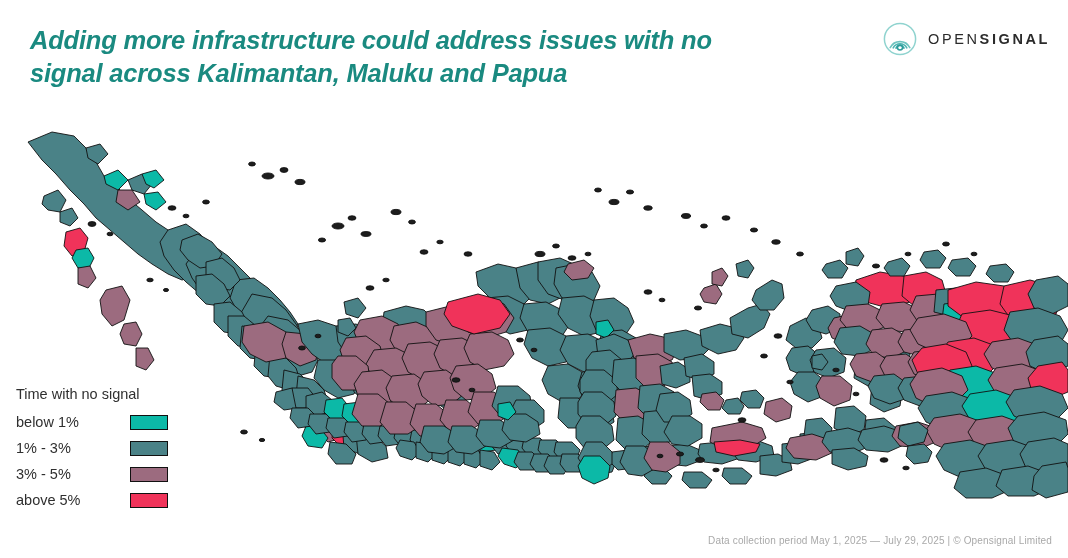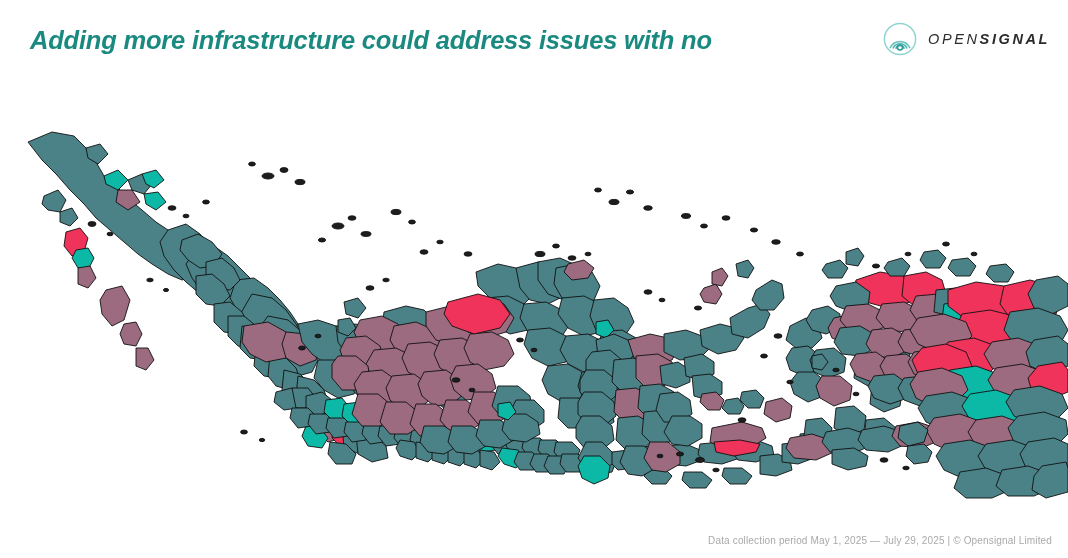--- a/index.html
+++ b/index.html
@@ -19,21 +19,21 @@
     font-size:25.5px;font-weight:bold;line-height:1.28;
     letter-spacing:-0.2px;
     font-style:italic;
   }
   .title .line{display:block;}
 
   .logo{position:absolute;right:18px;top:22px;display:flex;align-items:center;gap:11px;}
   .logo-mark{width:34px;height:34px;display:block;}
   .logo-text{
     font-size:14.5px;letter-spacing:2.6px;color:#2b2b2b;
-    white-space:nowrap;line-height:1;display:flex;font-style:italic;
+    white-space:nowrap;line-height:1;display:flex;
   }
   .logo-text .open{font-weight:400;}
   .logo-text .signal{font-weight:bold;}
 
   
   .map-wrap{position:absolute;left:0;top:104px;width:1068px;height:400px;}
   .map-svg{display:block;width:1068px;height:400px;}
   .map-svg path, .map-svg polygon, .map-svg ellipse, .map-svg circle{
     stroke:#111111;stroke-width:0.9;stroke-linejoin:round;
   }
@@ -60,20 +60,21 @@
   }
 </style>
 </head>
 <body>
 
 <div class="page">
 
   <div class="header">
     <div class="title" style="color: rgb(26, 138, 128);">
       <span class="line">Adding more infrastructure could address issues with no</span>
+      <span class="line">signal across Kalimantan, Maluku and Papua</span>
     </div>
 
     <div class="logo">
       <span class="logo-mark">
         <svg viewBox="0 0 34 34" width="34" height="34" aria-hidden="true">
           <circle cx="17" cy="17" r="15.6" fill="none" stroke="#8fd3cf" stroke-width="1.5"></circle>
           <path d="M7.2 25.6 A11 11 0 0 1 26.8 25.6" fill="none" stroke="#6ec4bf" stroke-width="1.6" stroke-linecap="round"></path>
           <path d="M10.2 25.9 A7.6 7.6 0 0 1 23.8 25.9" fill="none" stroke="#4cb5b2" stroke-width="1.6" stroke-linecap="round"></path>
           <path d="M13.0 26.1 A4.4 4.4 0 0 1 21.0 26.1" fill="none" stroke="#35a8a6" stroke-width="1.6" stroke-linecap="round"></path>
           <circle cx="17" cy="25.4" r="2.5" fill="none" stroke="#2b9b9a" stroke-width="1.5"></circle>
@@ -444,16 +445,39 @@
         <ellipse cx="302" cy="244" rx="3.4" ry="2"></ellipse>
         <ellipse cx="150" cy="176" rx="3.2" ry="1.8"></ellipse>
         <ellipse cx="166" cy="186" rx="2.6" ry="1.6"></ellipse>
         <ellipse cx="244" cy="328" rx="3.4" ry="2"></ellipse>
         <ellipse cx="262" cy="336" rx="2.8" ry="1.6"></ellipse>
         <ellipse cx="588" cy="150" rx="3" ry="1.8"></ellipse>
       </g>
     </svg>
   </div>
 
+  <div class="legend">
+    <div class="legend-title">Time with no signal</div>
+
+    <div class="legend-row">
+      <span class="legend-label">below 1%</span>
+      <span class="legend-swatch" style="background: rgb(12, 185, 167);"></span>
+    </div>
+
+    <div class="legend-row">
+      <span class="legend-label">1% - 3%</span>
+      <span class="legend-swatch" style="background: rgb(74, 130, 135);"></span>
+    </div>
+
+    <div class="legend-row">
+      <span class="legend-label">3% - 5%</span>
+      <span class="legend-swatch" style="background: rgb(156, 107, 127);"></span>
+    </div>
+
+    <div class="legend-row">
+      <span class="legend-label">above 5%</span>
+      <span class="legend-swatch" style="background: rgb(240, 51, 90);"></span>
+    </div>
+  </div>
 
   <div class="footer">Data collection period May 1, 2025 — July 29, 2025 | © Opensignal Limited</div>
 
 </div>
 
 </body></html>

